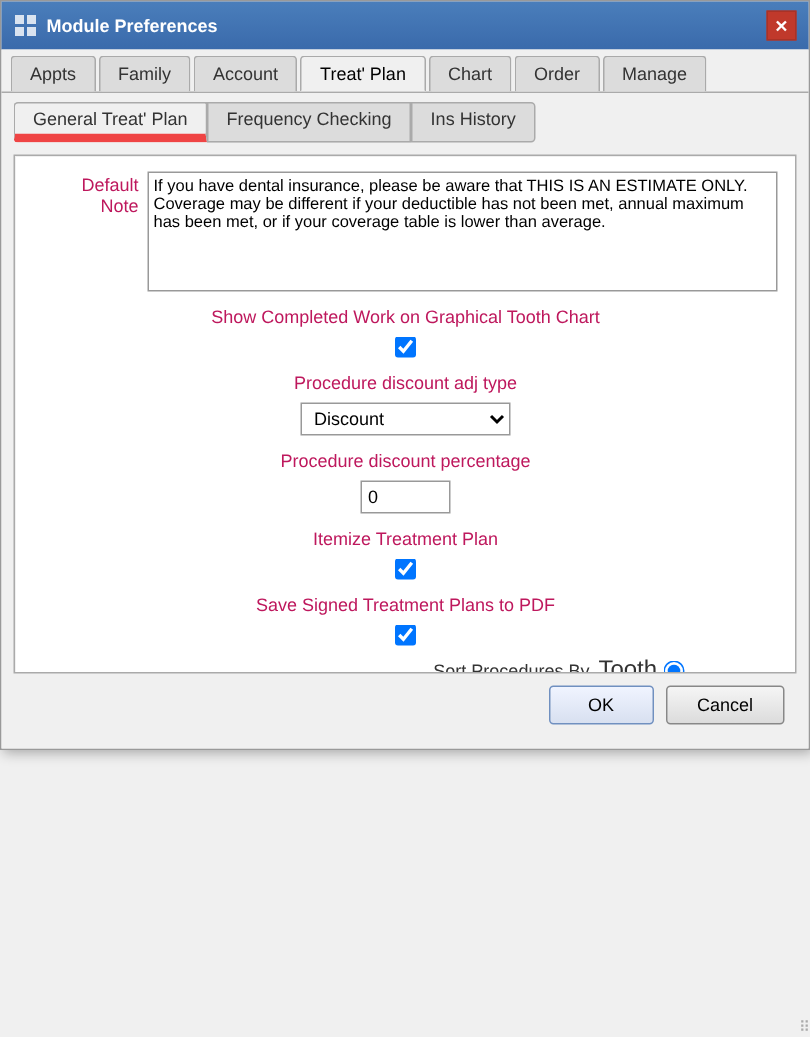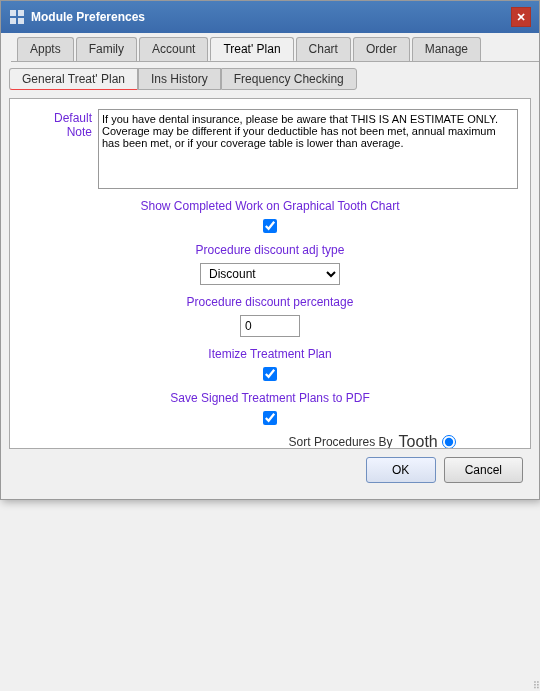--- a/index.html
+++ b/index.html
@@ -59,21 +59,20 @@
       font-weight: bold;
     }
     .tab-bar-main {
       background: #f0f0f0;
       display: flex;
       flex-direction: row;
       padding: 4px 6px 0 6px;
       gap: 2px;
       border-bottom: 1px solid #aaa;
       flex-shrink: 0;
-      margin-left: 10px;
     }
     .tab-main {
       padding: 4px 12px;
       border: 1px solid #aaa;
       border-bottom: none;
       background: #dcdcdc;
       cursor: pointer;
       border-radius: 3px 3px 0 0;
       font-size: 12px;
       color: #333;
@@ -102,21 +101,21 @@
     .tab-sub {
       padding: 3px 12px;
       border: 1px solid #aaa;
       background: #dcdcdc;
       cursor: pointer;
       font-size: 12px;
       color: #333;
     }
     .tab-sub.active {
       background: #f0f0f0;
-      border-bottom: 1px solid #ef4444;
+      border-bottom: 6px solid #ef4444;
       font-weight: normal;
     }
     .tab-sub:first-child { border-radius: 3px 0 0 3px; }
     .tab-sub:last-child { border-radius: 0 3px 3px 0; }
     .main-panel {
       border: 1px solid #aaa;
       background: white;
       flex: 1;
       padding: 10px 12px;
       display: flex;
@@ -124,21 +123,21 @@
       gap: 8px;
       overflow: auto;
     }
     .form-row {
       display: flex;
       flex-direction: row;
       align-items: flex-start;
       gap: 6px;
     }
     .form-label {
-      color: #6d28d9;
+      color: #be185d;
       text-align: right;
       flex-shrink: 0;
       white-space: nowrap;
       padding-top: 2px;
       font-size: 12px;
     }
     .default-note-label {
       width: 70px;
       text-align: right;
     }
@@ -287,22 +286,22 @@
       <div class="tab-main active">Treat' Plan</div>
       <div class="tab-main">Chart</div>
       <div class="tab-main">Order</div>
       <div class="tab-main">Manage</div>
     </div>
 
     <div class="content-area">
 
       <div class="tab-bar-sub">
         <div class="tab-sub active">General Treat' Plan</div>
+        <div class="tab-sub">Frequency Checking</div>
         <div class="tab-sub">Ins History</div>
-        <div class="tab-sub">Frequency Checking</div>
       </div>
 
       <div class="main-panel">
 
         <div class="form-row">
           <div class="form-label default-note-label" style="white-space: pre-line;">Default
 Note</div>
           <textarea class="default-note-textarea" style="">If you have dental insurance, please be aware that THIS IS AN ESTIMATE ONLY.  Coverage may be different if your deductible has not been met, annual maximum has been met, or if your coverage table is lower than average.</textarea>
         </div>
 

